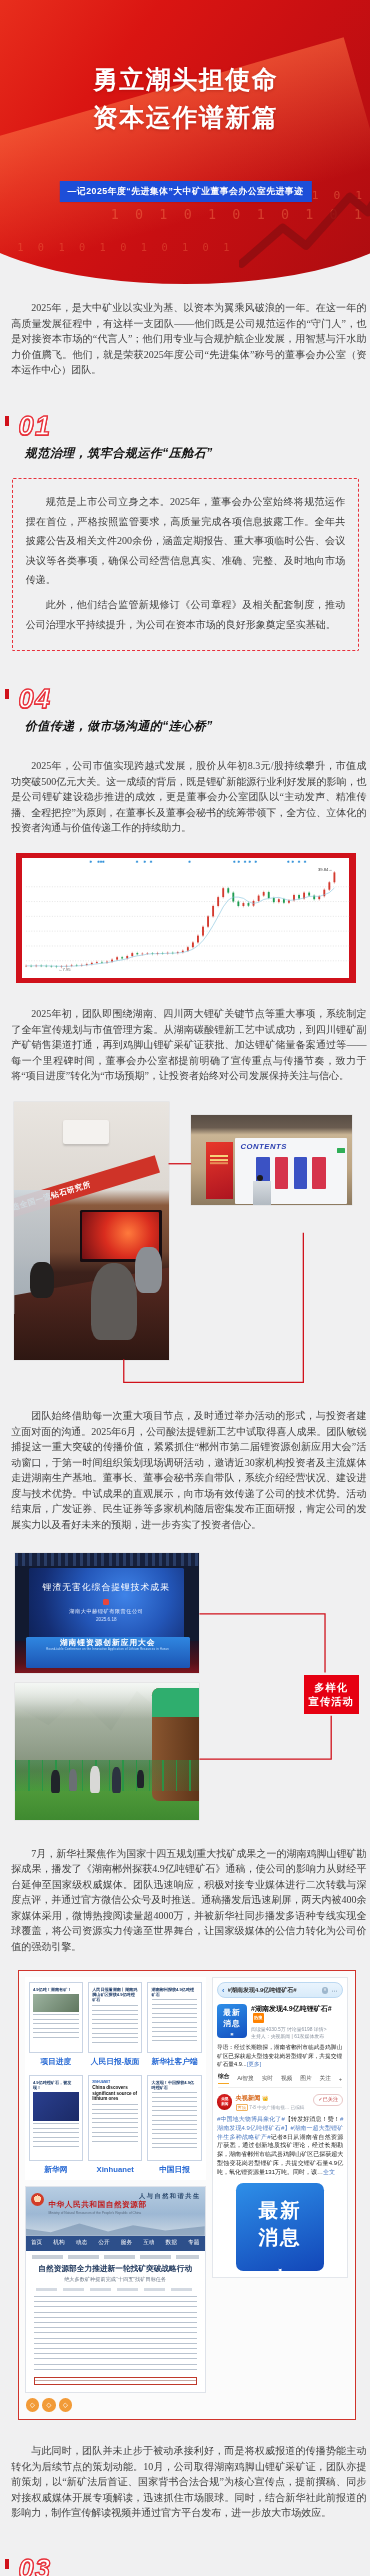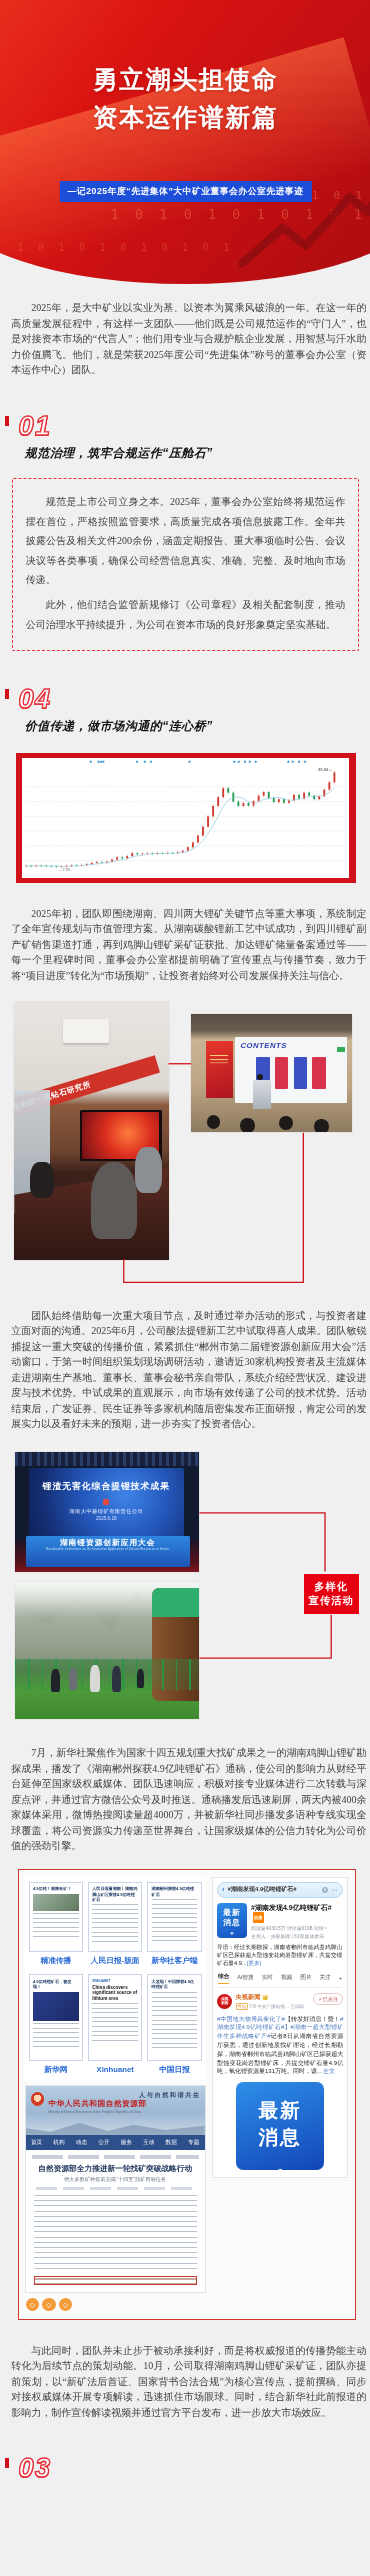--- a/index.html
+++ b/index.html
@@ -57,42 +57,42 @@
   .p-meeting{left:3.1px;top:0;width:155px;height:258px;
     background:linear-gradient(180deg,#e9e5e0 0%,#ddd8d2 34%,#8a5a3d 40%,#6e4430 58%,#3c211b 66%,#2b1714 100%);}
   .pm-proj{position:absolute;left:49px;top:17.5px;width:46px;height:24px;background:#f4f2ef;border-radius:2.1px;box-shadow:0 1.5px 2.1px rgba(0,0,0,.15);}
   .pm-banner{position:absolute;left:-18.5px;top:77px;width:155px;padding:4.1px 5.2px;background:#cf3328;color:#fff;
     font-size:7.7px;font-weight:700;transform:rotate(-17deg);white-space:nowrap;letter-spacing:0.5px;}
   .pm-window{position:absolute;left:0;top:88px;width:36px;height:124px;background:linear-gradient(180deg,#cfd8de,#aebbc4);opacity:.9;}
   .pm-screen{position:absolute;left:66px;top:108px;width:77px;height:47px;background:#160c10;border-radius:1.5px;padding:2.1px;}
   .pm-screen i{display:block;width:100%;height:100%;background:radial-gradient(circle at 60% 45%,#ff7a3c 0%,#d92c1e 45%,#6e0f14 100%);border-radius:1px;}
   .pm-table{position:absolute;left:0;bottom:0;width:100%;height:93px;background:linear-gradient(180deg,#5a2b22,#2e1712);clip-path:polygon(0 30%,100% 0,100% 100%,0 100%);}
   .pm-person{position:absolute;border-radius:40% 40% 30% 30%;background:#23201f;}
-  .p-ballroom{left:180px;top:12.4px;width:161px;height:118px;
+  .p-ballroom{left:180px;top:12.4px;width:161px;height:90px;
     background:linear-gradient(180deg,#584d44 0%,#6a5c50 14%,#c9b494 22%,#bda583 60%,#8d7providing?#8d7a60 100%);
     background:linear-gradient(180deg,#584d44 0%,#6a5c50 14%,#c9b494 22%,#bda583 60%,#8d7a60 100%);}
   .pb-screen{position:absolute;left:44px;top:23px;width:101px;height:58px;background:#f5f6f8;border-radius:1px;padding:4.1px 5.2px;}
   .pb-contents{color:#2b3fb0;font-weight:900;font-style:italic;font-size:7.7px;letter-spacing:0.5px;}
   .pb-cards{display:flex;gap:5.2px;margin-top:6.2px;justify-content:center;}
   .pb-cards i{width:13.4px;height:32px;border-radius:1px;}
   .pb-poster{position:absolute;left:14.4px;top:27px;width:27px;height:57px;background:linear-gradient(160deg,#e8382b,#ad1420);}
   .pb-poster i{display:block;margin:13.4px auto 0;width:17.5px;height:1.5px;background:#f7d27a;box-shadow:0 4.1px 0 #f7d27a,0 7.2px 0 rgba(247,210,122,.6);}
   .pb-podium{position:absolute;left:62px;top:66px;width:17.5px;height:29px;background:linear-gradient(180deg,#d8dde2,#aab2ba);}
   .pb-head{position:absolute;background:#1d1a19;border-radius:50%;}
   .pb-exit{position:absolute;right:7.2px;top:33px;width:8.2px;height:5.2px;background:#2fae57;border-radius:0.5px;}
 
   
   .stageblock{position:relative;height:270px;margin:20.6px 11.3px 0;}
   .stageblock svg.conn{position:absolute;left:0;top:0;pointer-events:none;}
   .p-stage{left:4.1px;top:0;width:184px;height:120px;background:#121a30;}
   .ps-ceiling{position:absolute;left:0;top:0;width:100%;height:13.4px;
     background:repeating-linear-gradient(90deg,#2a3d66 0 3.1px,#16203c 3.1px 7.2px);filter:blur(0.5px);}
   .ps-screen{position:absolute;left:13.4px;top:15.5px;width:155px;height:71px;border-radius:1.5px;text-align:center;
     background:radial-gradient(circle at 62% 38%,#3f83e8 0%,#2356b8 42%,#142e74 78%,#0e2258 100%);}
-  .ps-t1{margin-top:13.4px;color:#fff;font-size:8.8px;font-weight:700;letter-spacing:1px;}
+  .ps-t1{margin-top:13.4px;color:#fff;font-size:8.8px;font-weight:400;letter-spacing:1px;}
   .ps-logo{width:6.2px;height:6.2px;margin:5.2px auto 3.1px;background:#e8463c;border-radius:1.5px;}
   .ps-t2{color:#e8efff;font-size:5.2px;letter-spacing:0.5px;}
   .ps-t3{color:#cfe0ff;font-size:4.6px;margin-top:1.5px;}
   .ps-floor{position:absolute;left:0;bottom:0;width:100%;height:32px;background:linear-gradient(180deg,#1d1426,#55121a 70%,#7e1620);}
   .ps-podium{position:absolute;left:10.3px;bottom:5.2px;width:164px;height:31px;border-radius:1.5px;text-align:center;
     background:linear-gradient(180deg,#2f86e0,#1c55b4);}
   .ps-p1{color:#fff;font-size:7.7px;font-weight:800;letter-spacing:1px;margin-top:1.5px;}
   .ps-p2{color:#cfe6ff;font-size:2.6px;letter-spacing:0.3px;}
   .label-badge{position:absolute;right:1px;top:122px;width:55px;background:#e60012;color:#fff;text-align:center;
     font-size:10.3px;font-weight:800;line-height:14px;padding:5.7px 0;letter-spacing:1px;}
@@ -207,20 +207,21 @@
   <div class="dashedbox">
     <p class="para">规范是上市公司立身之本。2025年，董事会办公室始终将规范运作摆在首位，严格按照监管要求，高质量完成各项信息披露工作。全年共披露公告及相关文件200余份，涵盖定期报告、重大事项临时公告、会议决议等各类事项，确保公司经营信息真实、准确、完整、及时地向市场传递。</p>
     <p class="para">此外，他们结合监管新规修订《公司章程》及相关配套制度，推动公司治理水平持续提升，为公司在资本市场的良好形象奠定坚实基础。</p>
   </div>
 
   <div class="secmark">
     <span class="bar"></span>
     <div class="secnum">04</div>
     <div class="secheading">价值传递，做市场沟通的“连心桥”</div>
   </div>
+  <p class="para gap-lg">2025年，公司市值实现跨越式发展，股价从年初8.3元/股持续攀升，市值成功突破500亿元大关。这一成绩的背后，既是锂矿新能源行业利好发展的影响，也是公司锂矿建设稳步推进的成效，更是董事会办公室团队以“主动发声、精准传播、全程把控”为原则，在董事长及董事会秘书的统筹带领下，全方位、立体化的投资者沟通与价值传递工作的持续助力。</p>
 
   <div class="chartwrap">
     <div class="chartinner">
       <svg width="332" height="120" viewBox="0 0 644 232">
           <line x1="8" y1="199.0" x2="638" y2="199.0" stroke="#c4c4c4" stroke-width="0.8" stroke-dasharray="2 3"></line>
           <line x1="8" y1="170.3" x2="638" y2="170.3" stroke="#c4c4c4" stroke-width="0.8" stroke-dasharray="2 3"></line>
           <line x1="8" y1="141.5" x2="638" y2="141.5" stroke="#c4c4c4" stroke-width="0.8" stroke-dasharray="2 3"></line>
           <line x1="8" y1="112.8" x2="638" y2="112.8" stroke="#c4c4c4" stroke-width="0.8" stroke-dasharray="2 3"></line>
           <line x1="8" y1="84.1" x2="638" y2="84.1" stroke="#c4c4c4" stroke-width="0.8" stroke-dasharray="2 3"></line>
           <line x1="8" y1="55.4" x2="638" y2="55.4" stroke="#c4c4c4" stroke-width="0.8" stroke-dasharray="2 3"></line>
@@ -458,21 +459,21 @@
 
   <div class="collage">
     <div class="col-left">
       <div class="cards">
         <div class="card">
           <div class="shot">
               <div class="mini-title">4.9亿吨！湖南有矿！</div>
               <div class="mini-img"></div>
               <div class="skel" style="height:25px"></div>
             </div>
-          <div class="cap">精准传播</div>
+          <div class="cap">项目进度</div>
         </div>
         <div class="card">
           <div class="shot">
               <div class="mini-title">人民日报看湖南丨湖南鸡脚山矿区探获4.9亿吨锂矿石</div>
               <div class="skel" style="height:40px"></div>
             </div>
           <div class="cap">人民日报-版面</div>
         </div>
         <div class="card">
           <div class="shot">

